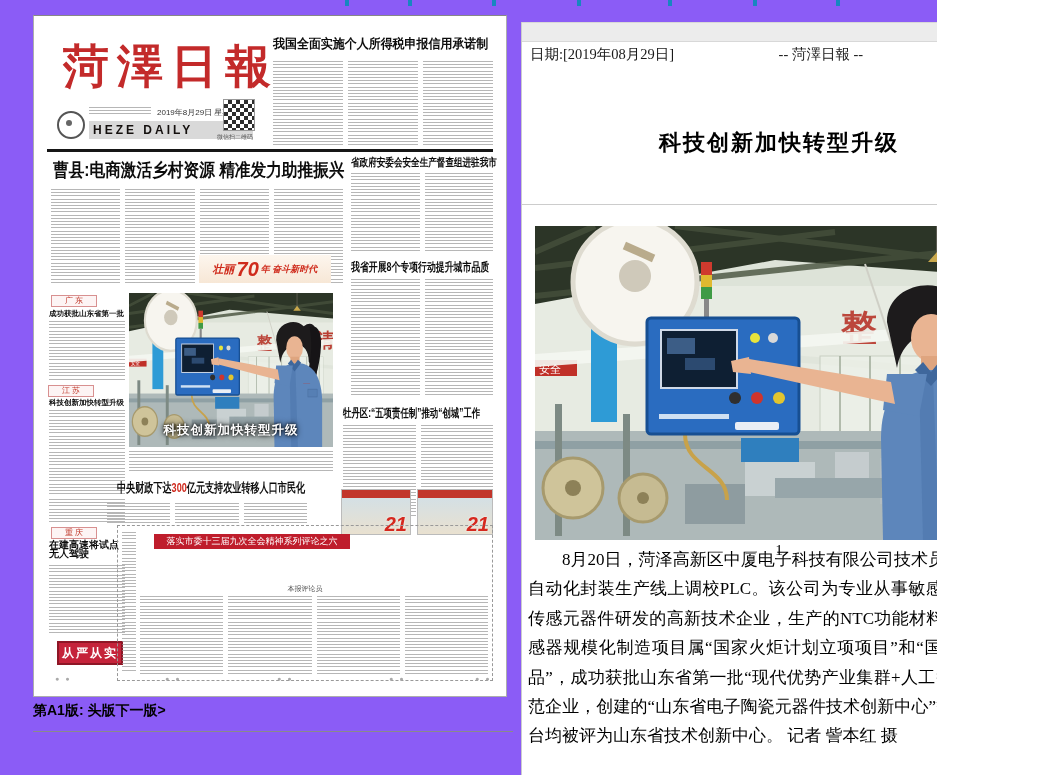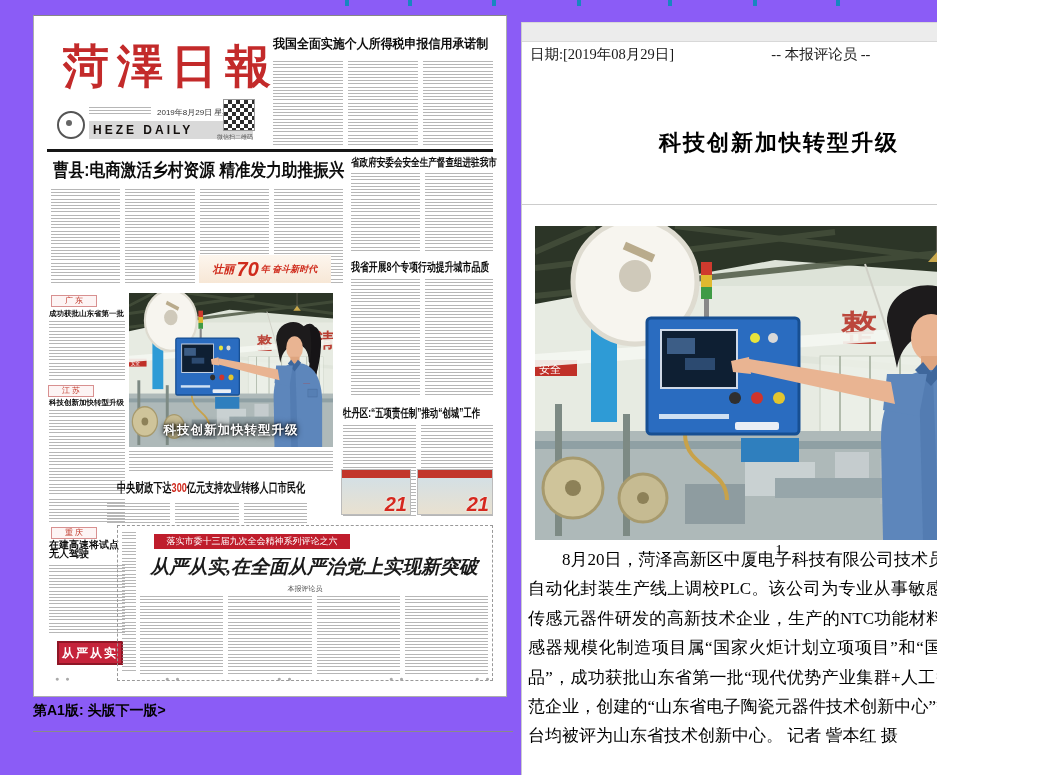--- a/index.html
+++ b/index.html
@@ -48,21 +48,21 @@
               border:1px solid #d89090;text-align:center;background:#fdf4f4;}
   .mini-hl{position:absolute;font-weight:bold;font-size:7.5px;color:#0c0c0c;white-space:nowrap;}
   .mini-hl2{position:absolute;font-weight:bold;font-size:10px;color:#0c0c0c;width:76px;line-height:9px;}
 
   .np-photo{position:absolute;left:82px;top:266px;width:204px;height:154px;overflow:hidden;}
   .np-photo svg{display:block;width:204px;height:154px;}
   .np-photo-cap{position:absolute;left:0;bottom:8px;width:100%;text-align:center;color:#fff;
                 font-weight:bold;font-size:12.5px;letter-spacing:1px;
                 text-shadow:0 0 3px #000,0 0 6px #000;}
 
-  .ad{position:absolute;top:442px;height:46px;background:linear-gradient(180deg,#cfdfe9,#e9e1d0);
+  .ad{position:absolute;top:462px;height:46px;background:linear-gradient(180deg,#cfdfe9,#e9e1d0);
       border:1px solid #bbb;box-sizing:border-box;overflow:hidden;}
   .ad .strip{position:absolute;left:0;top:0;width:100%;height:8px;background:#c2352b;}
   .ad .n21{position:absolute;right:3px;bottom:0px;color:#d5281e;font-weight:bold;font-style:italic;
            font-size:20px;line-height:20px;text-shadow:0 0 2px #fff;}
 
   .bafeng{position:absolute;left:10px;top:614px;width:62px;height:20px;background:#c5233a;
           border:2px solid #8e1626;color:#fff;font-weight:bold;font-size:12px;letter-spacing:2px;
           text-align:center;line-height:20px;}
 
   .review-box{position:absolute;left:70px;top:498px;width:376px;height:156px;border:1px dashed #999;box-sizing:border-box;}
@@ -276,21 +276,20 @@
       <div class="cols" style="left:2px;top:538px;width:76px;height:70px">
           <i class="tx"></i>
         </div>
       <div class="bafeng">从严从实</div>
 
       <div class="review-box">
         <div class="cols" style="left:4px;top:6px;width:14px;height:140px">
             <i class="tx"></i>
           </div>
         <div class="rv-strip">落实市委十三届九次全会精神系列评论之六</div>
-        <div class="rv-hl">从严从实,在全面从严治党上实现新突破</div>
         <div class="rv-byline">本报评论员</div>
         <div class="cols" style="left:22px;top:70px;width:348px;height:78px">
           <i class="tx"></i>
             <i class="tx"></i>
             <i class="tx"></i>
             <i class="tx"></i>
         </div>
       </div>
 
       <div class="np-dots">
@@ -306,21 +305,21 @@
   <div class="lp-footer">
     <span>第A1版: 头版</span>
     <a>下一版&gt;</a>
   </div>
   <div class="lp-rule"></div>
 
   <div class="rp">
     <div class="rp-bar"></div>
     <div class="rp-meta">
       <span>日期:[2019年08月29日]</span>
-      <span>-- 本报评论员 --</span>
+      <span>-- 菏澤日報 --</span>
       <span>版次:[A1]</span>
     </div>
     <div class="rp-title">科技创新加快转型升级</div>
     <div class="rp-hr"></div>
     <div class="rp-photo">
       <svg viewBox="0 0 488 314" preserveAspectRatio="none">
           <use href="#factory-photo"></use>
         </svg>
     </div>
     <div class="rp-num">1</div>

